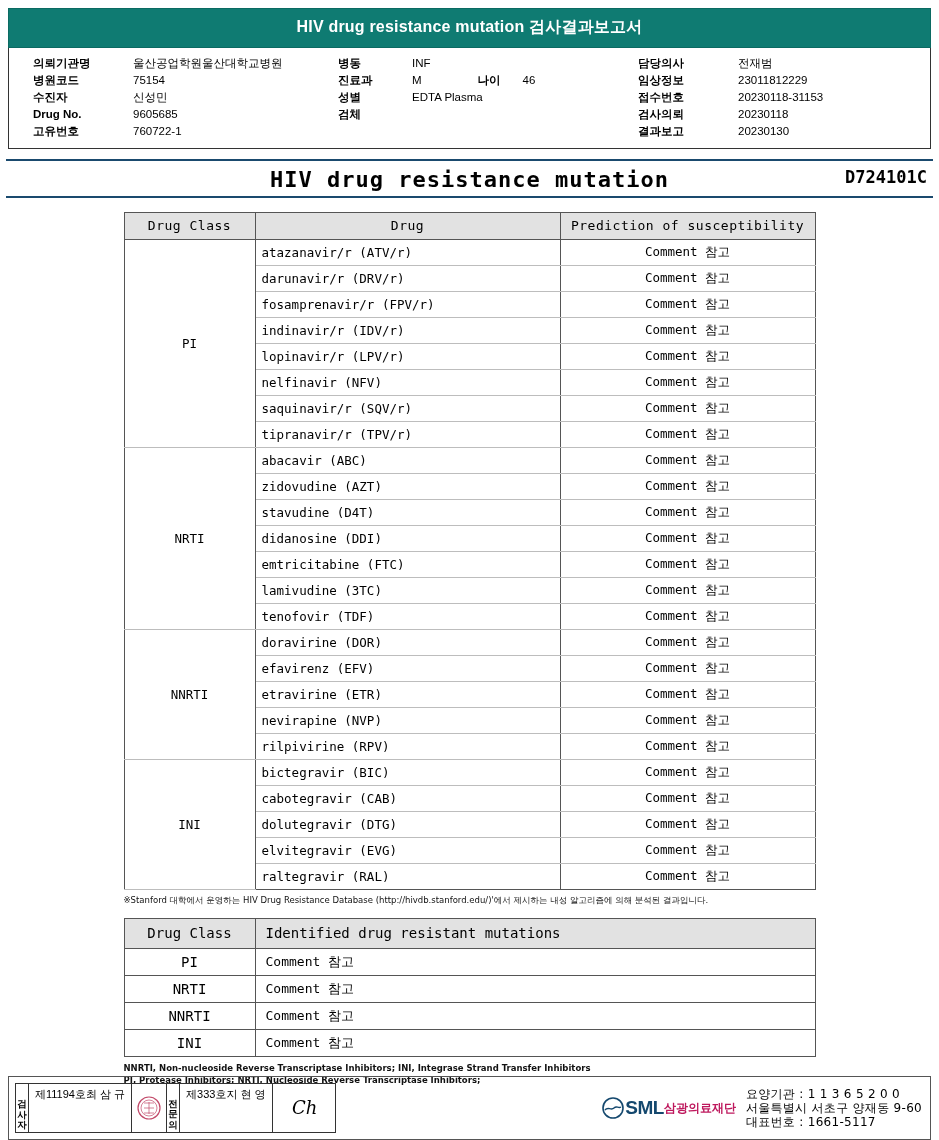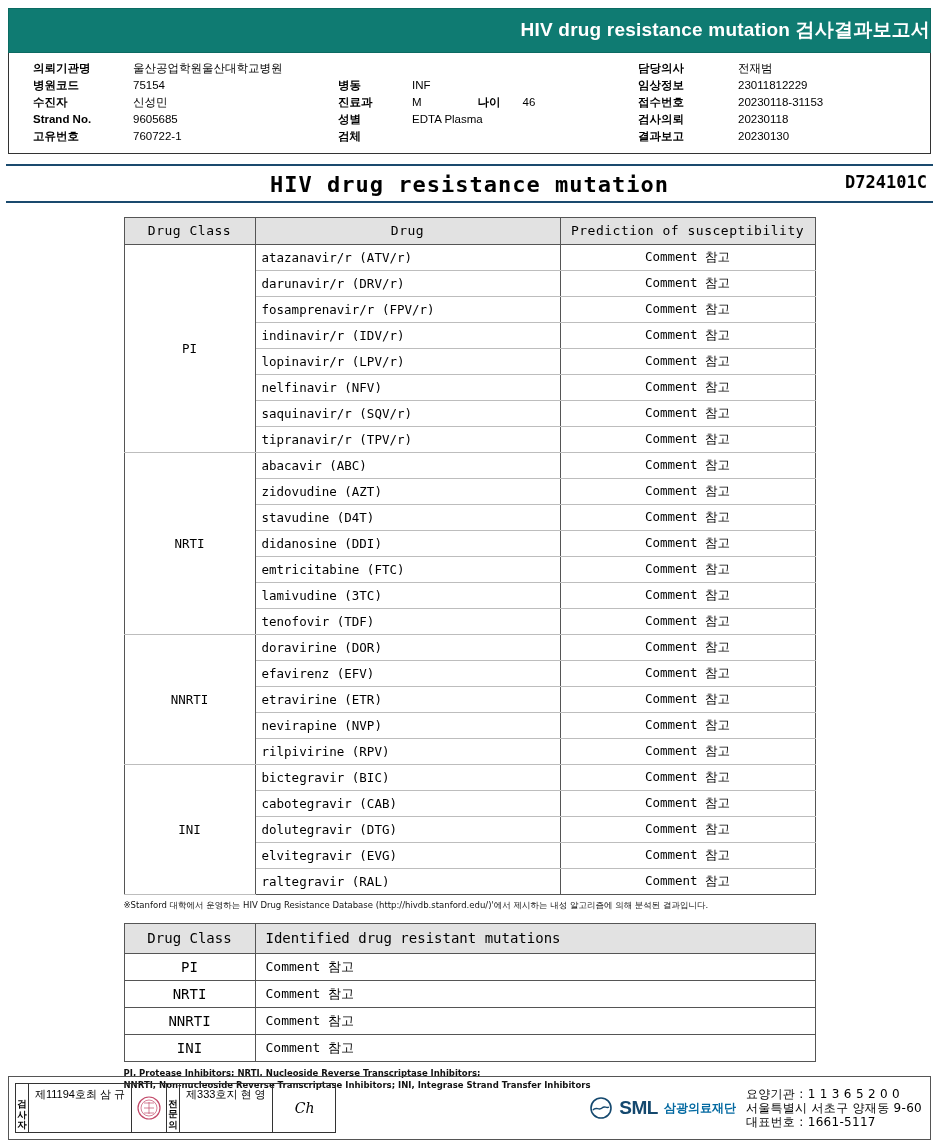--- a/index.html
+++ b/index.html
@@ -18,37 +18,36 @@
     min-height: 1140px;
     position: relative;
     box-sizing: border-box;
   }
 
   
   .titlebar {
     margin: 8px 8px 0 8px;
     background: #0f7b72;
     color: #ffffff;
-    text-align: right;
-    font-size: 19px;
+    text-align: center;
+    font-size: 16px;
     font-weight: bold;
     padding: 8px 0 9px 0;
     letter-spacing: 0.2px;
     border: 1px solid #0b6a62;
   }
 
   
   .infobox {
     margin: 0 8px;
     border: 1px solid #333;
     border-top: none;
     padding: 7px 0 8px 0;
     display: flex;
     font-size: 11.5px;
-    align-items: flex-end;
   }
   .infocol {
     display: flex;
   }
   .c1 { width: 305px; padding-left: 24px; }
   .c2 { width: 300px; }
   .c3 { width: 280px; }
   .lbl {
     font-weight: bold;
     font-size: 11.5px;
@@ -261,46 +260,45 @@
     justify-content: center;
   }
   .stamp svg { display: block; }
   .signature {
     width: 52px;
     display: flex;
     align-items: center;
     justify-content: center;
     font-family: "DejaVu Serif", serif;
     font-style: italic;
-    font-size: 14px;
+    font-size: 18px;
     padding-right: 4px;
   }
   .lab {
     margin-left: auto;
     margin-right: 8px;
     display: flex;
     align-items: center;
     gap: 10px;
   }
   .labmark {
     display: flex;
     align-items: center;
-    gap: 6px;
   }
   .sml {
     font-family: "Liberation Sans", sans-serif;
     font-weight: bold;
     font-size: 19px;
     color: #14486e;
     letter-spacing: -0.5px;
   }
   .smlkr {
     font-size: 12px;
     font-weight: bold;
-    color: #0369a1;
+    color: #be185d;
   }
   .labaddr {
     font-family: "DejaVu Sans", sans-serif;
     font-size: 12px;
     line-height: 14px;
     letter-spacing: 0.3px;
   }
 </style>
 </head>
 <body>
@@ -309,21 +307,21 @@
 
   <div class="titlebar">HIV drug resistance mutation 검사결과보고서</div>
 
   <div class="infobox">
 
     <div class="infocol c1">
       <div class="lblcol">
         <div class="lbl">의뢰기관명</div>
         <div class="lbl">병원코드</div>
         <div class="lbl">수진자</div>
-        <div class="lbl">Strand No.</div>
+        <div class="lbl">Drug No.</div>
         <div class="lbl">고유번호</div>
       </div>
       <div class="valcol">
         <div class="val">울산공업학원울산대학교병원</div>
         <div class="val">75154</div>
         <div class="val">신성민</div>
         <div class="val">9605685</div>
         <div class="val">760722-1</div>
       </div>
     </div>
@@ -520,22 +518,22 @@
         </tr>
         <tr>
           <td class="mclass">INI</td>
           <td class="mval">Comment 참고</td>
         </tr>
       </tbody>
     </table>
   </div>
 
   <div class="legend">
+    <div>NNRTI, Non-nucleoside Reverse Transcriptase Inhibitors; INI, Integrase Strand Transfer Inhibitors</div>
     <div>PI, Protease Inhibitors; NRTI, Nucleoside Reverse Transcriptase Inhibitors;</div>
-    <div>NNRTI, Non-nucleoside Reverse Transcriptase Inhibitors; INI, Integrase Strand Transfer Inhibitors</div>
   </div>
 
   <div class="footer">
 
     <div class="sigbox">
       <div class="vlabel">검사자</div>
       <div class="sigcell">
         <span>제11194호</span>
         <span>최 삼 규</span>
       </div>

